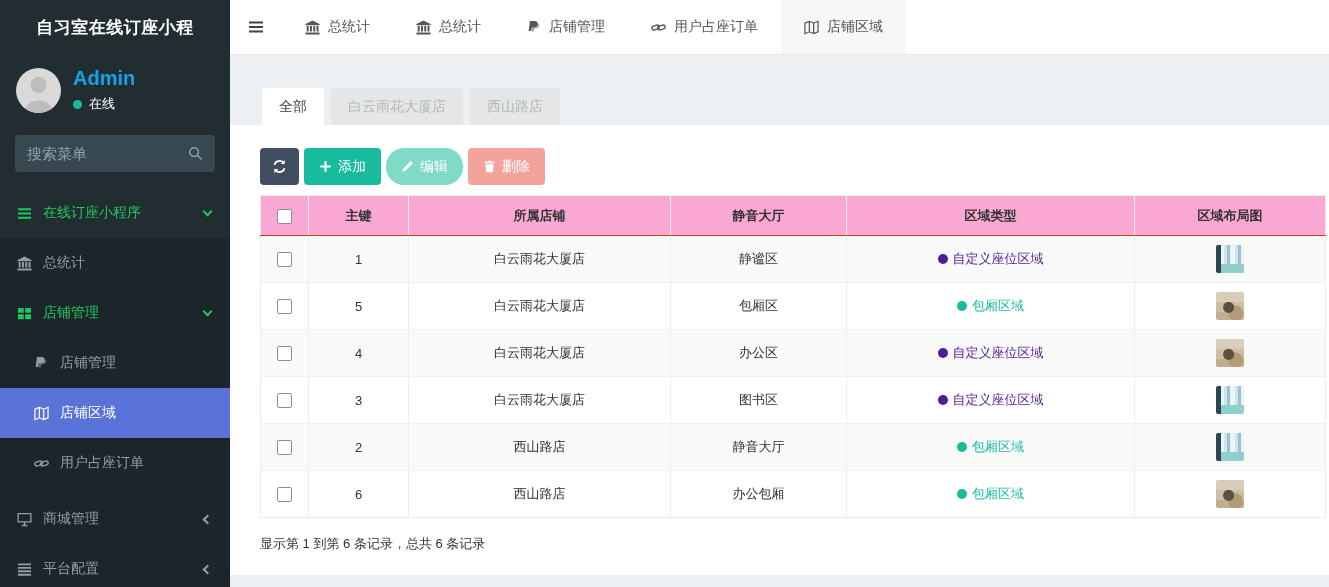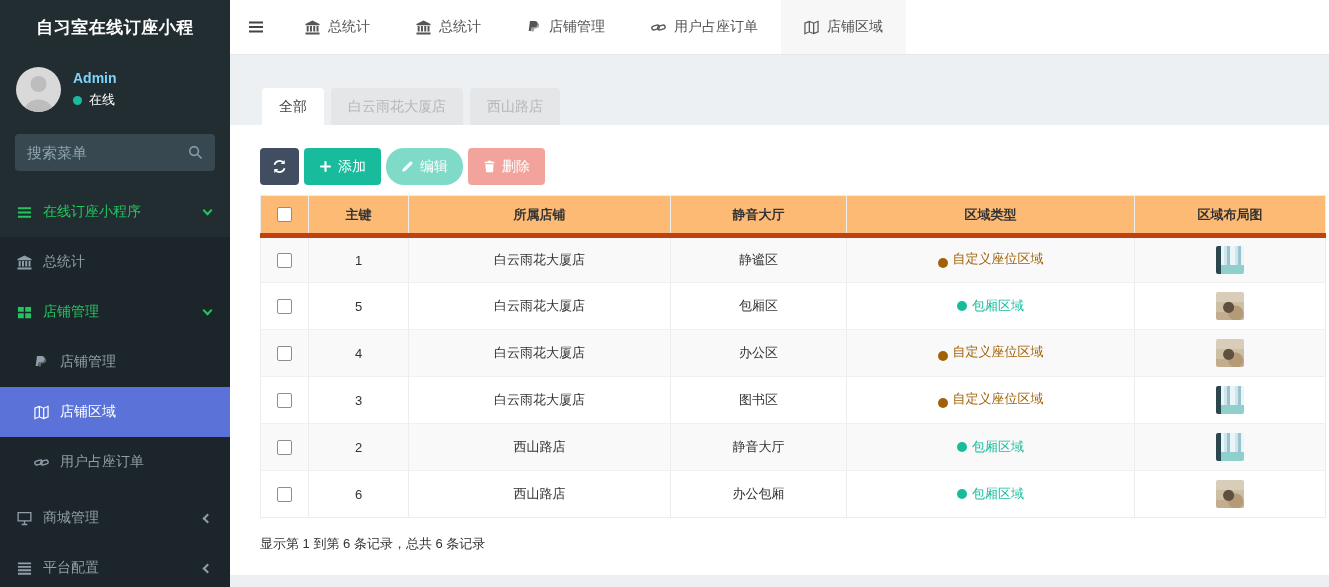--- a/index.html
+++ b/index.html
@@ -11,21 +11,21 @@
   .app { width:1329px; height:587px; display:flex; align-items:flex-start; }
 
   
   .sidebar { width:230px; flex:0 0 230px; height:577px; background:#222d32; }
   .brand { height:55px; display:flex; align-items:center; justify-content:center;
            color:#fff; font-size:17px; font-weight:bold; letter-spacing:.5px; }
   .user-panel { display:flex; align-items:center; gap:12px; padding:12px 16px 14px; }
   .avatar { width:45px; height:45px; border-radius:50%; background:#d9d9d9; overflow:hidden;
             display:flex; align-items:flex-end; justify-content:center; }
   .user-meta { display:flex; flex-direction:column; gap:5px; }
-  .user-name { color:#7dd3fc; font-weight:bold; font-size:14px; }
+  .user-name { color:#0ea5e9; font-weight:bold; font-size:20px; }
   .user-status { color:#fff; font-size:13px; display:flex; align-items:center; gap:7px; }
   .status-dot { width:9px; height:9px; border-radius:50%; background:#18bc9c; display:inline-block; }
   .search-box { margin:8px 15px 16px; height:37px; background:#374850; border-radius:4px;
                 display:flex; align-items:center; padding:0 12px; gap:8px; }
   .search-box input { flex:1; background:transparent; border:none; outline:none;
                       color:#cfd8dc; font-size:15px; font-family:inherit; min-width:0; }
   .search-box input::placeholder { color:#8aa4af; }
   .search-box .s-icon { color:#8aa4af; display:flex; }
 
   .menu-item { height:50px; display:flex; align-items:center; gap:10px;
@@ -65,31 +65,31 @@
          display:inline-flex; align-items:center; gap:6px; padding:0 15px;
          cursor:pointer; font-family:inherit; }
   .btn .b-icon { display:flex; }
   .btn-refresh { background:#414d60; width:39px; justify-content:center; padding:0; }
   .btn-add { background:#18bc9c; }
   .btn-edit { background:#18bc9c; opacity:.55;border-radius:18px; }
   .btn-del { background:#e74c3c; opacity:.5; }
 
   table.grid { width:1065px; border-collapse:collapse; font-size:13px; color:#333;
                text-align:center; table-layout:fixed; border:1px solid #ededed; }
-  .grid th { height:40px; font-weight:bold; border-bottom:5px solid #c2410c;
-             border-left:1px solid #ededed; background:#fdba74;font-family:Liberation Mono, monospace; }
+  .grid th { height:40px; font-weight:bold; border-bottom:1px solid #c2410c;
+             border-left:1px solid #ededed; background:#f9a8d4; }
   .grid td { height:47px; border-left:1px solid #ededed; border-top:1px solid #f0f0f0; }
   .grid th:first-child, .grid td:first-child { border-left:none; }
   .grid tbody tr:nth-child(odd) { background:#f9f9f9; }
 
   .cb { width:15px; height:15px; border:1px solid #8a8f94; border-radius:2px;
         background:#fff; display:inline-block; vertical-align:middle; cursor:pointer; }
 
   .type { display:inline-flex; align-items:center; gap:5px; }
-  .type[data-color="dark"]  { color:#a16207;align-items:flex-end; }
+  .type[data-color="dark"]  { color:#4c1d95; }
   .type[data-color="green"] { color:#18bc9c; }
   .dot { width:10px; height:10px; border-radius:50%; background:currentColor; display:inline-block; }
 
   .thumb { width:28px; height:28px; margin:0 auto; border-radius:2px; cursor:pointer; }
   .thumb[data-thumb="classroom"] {
     background:
       linear-gradient(90deg, #2c4650 0 5px, rgba(44,70,80,0) 5px),
       linear-gradient(0deg, #8fd0cc 0 9px, rgba(143,208,204,0) 9px),
       repeating-linear-gradient(90deg, #9cc2cf 0 3px, #e9f5f7 3px 8px, #cfe7ec 8px 11px);
   }

